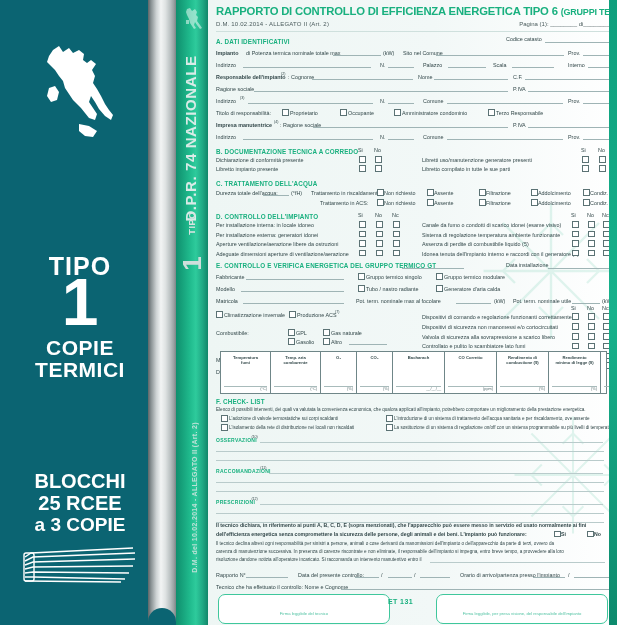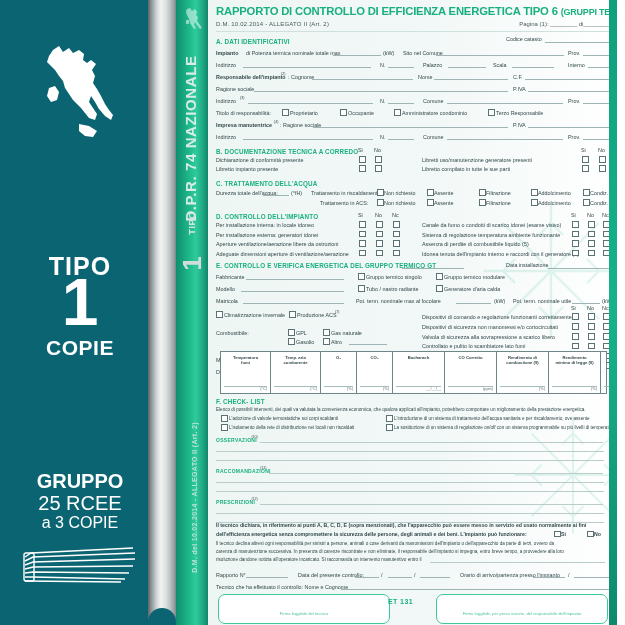--- a/index.html
+++ b/index.html
@@ -33,22 +33,22 @@
   }
   .cover-g1{
     position:absolute;left:0;right:0;top:336px;
     font-size:21px;font-weight:bold;letter-spacing:.5px;
   }
   .cover-g2{
     position:absolute;left:0;right:0;top:358px;
     font-size:21px;font-weight:bold;letter-spacing:.5px;
   }
   .cover-b1{position:absolute;left:0;right:0;top:470px;font-size:20px;font-weight:bold;}
-  .cover-b2{position:absolute;left:0;right:0;top:492px;font-size:20px;font-weight:normal;}
-  .cover-b3{position:absolute;left:0;right:0;top:514px;font-size:16px;font-weight:normal;}
+  .cover-b2{position:absolute;left:0;right:0;top:492px;font-size:20px;font-weight:bold;}
+  .cover-b3{position:absolute;left:0;right:0;top:514px;font-size:19px;font-weight:bold;}
   .pad-icon{position:absolute;left:50%;top:545px;transform:translateX(-50%);width:118px;height:42px;}
 
   
   .spine-gloss{
     position:absolute;left:148px;top:0;width:28px;height:625px;
     background:linear-gradient(to right,
       #5d6668 0%, #8d9597 12%, #ced3d4 30%, #f2f4f4 46%,
       #dfe3e3 62%, #b9c0c1 80%, #9aa2a3 92%, #7d8587 100%);
   }
   .spine-gloss-cap{
@@ -146,21 +146,22 @@
     <svg class="italy-big" viewBox="0 0 82 108">
       <path fill="#ffffff" d="M14 14 L20 10 L24 16 L30 12 L34 17 L40 14 L45 18 L44 24 L48 27 L52 24 L57 28 L53 34
         L56 40 L54 47 L58 53 L62 60 L66 68 L70 74 L74 79 L72 84 L66 80 L60 73 L56 66 L52 60 L50 66 L54 72 L58 78
         L56 84 L50 82 L46 77 L42 72 L38 68 L34 64 L30 58 L26 52 L24 45 L20 40 L16 34 L12 30 L8 26 L10 20 Z"></path>
       <path fill="#ffffff" d="M10 52 L16 50 L20 56 L18 64 L12 66 L8 60 Z"></path>
       <path fill="#ffffff" d="M40 88 L50 90 L58 95 L54 101 L46 100 L40 95 Z"></path>
     </svg>
     <div class="cover-tipo">TIPO</div>
     <div class="cover-num">1</div>
     <div class="cover-g1">COPIE</div>
-    <div class="cover-b1">GRUPPO</div>
+    <div class="cover-g2">TERMICI</div>
+    <div class="cover-b1">BLOCCHI</div>
     <div class="cover-b2">25 RCEE</div>
     <div class="cover-b3">a 3 COPIE</div>
     <svg class="pad-icon" viewBox="0 0 118 42">
       <g fill="none" stroke="#ffffff" stroke-width="1.4">
         <path d="M4 12 L10 8 L112 3"></path>
         <path d="M4 16 L12 12 L114 8"></path>
         <path d="M4 20 L12 17 L114 14"></path>
         <path d="M4 24 L12 22 L112 21"></path>
         <path d="M4 28 L12 27 L108 28"></path>
         <path d="M4 32 L12 32 L104 34"></path>

